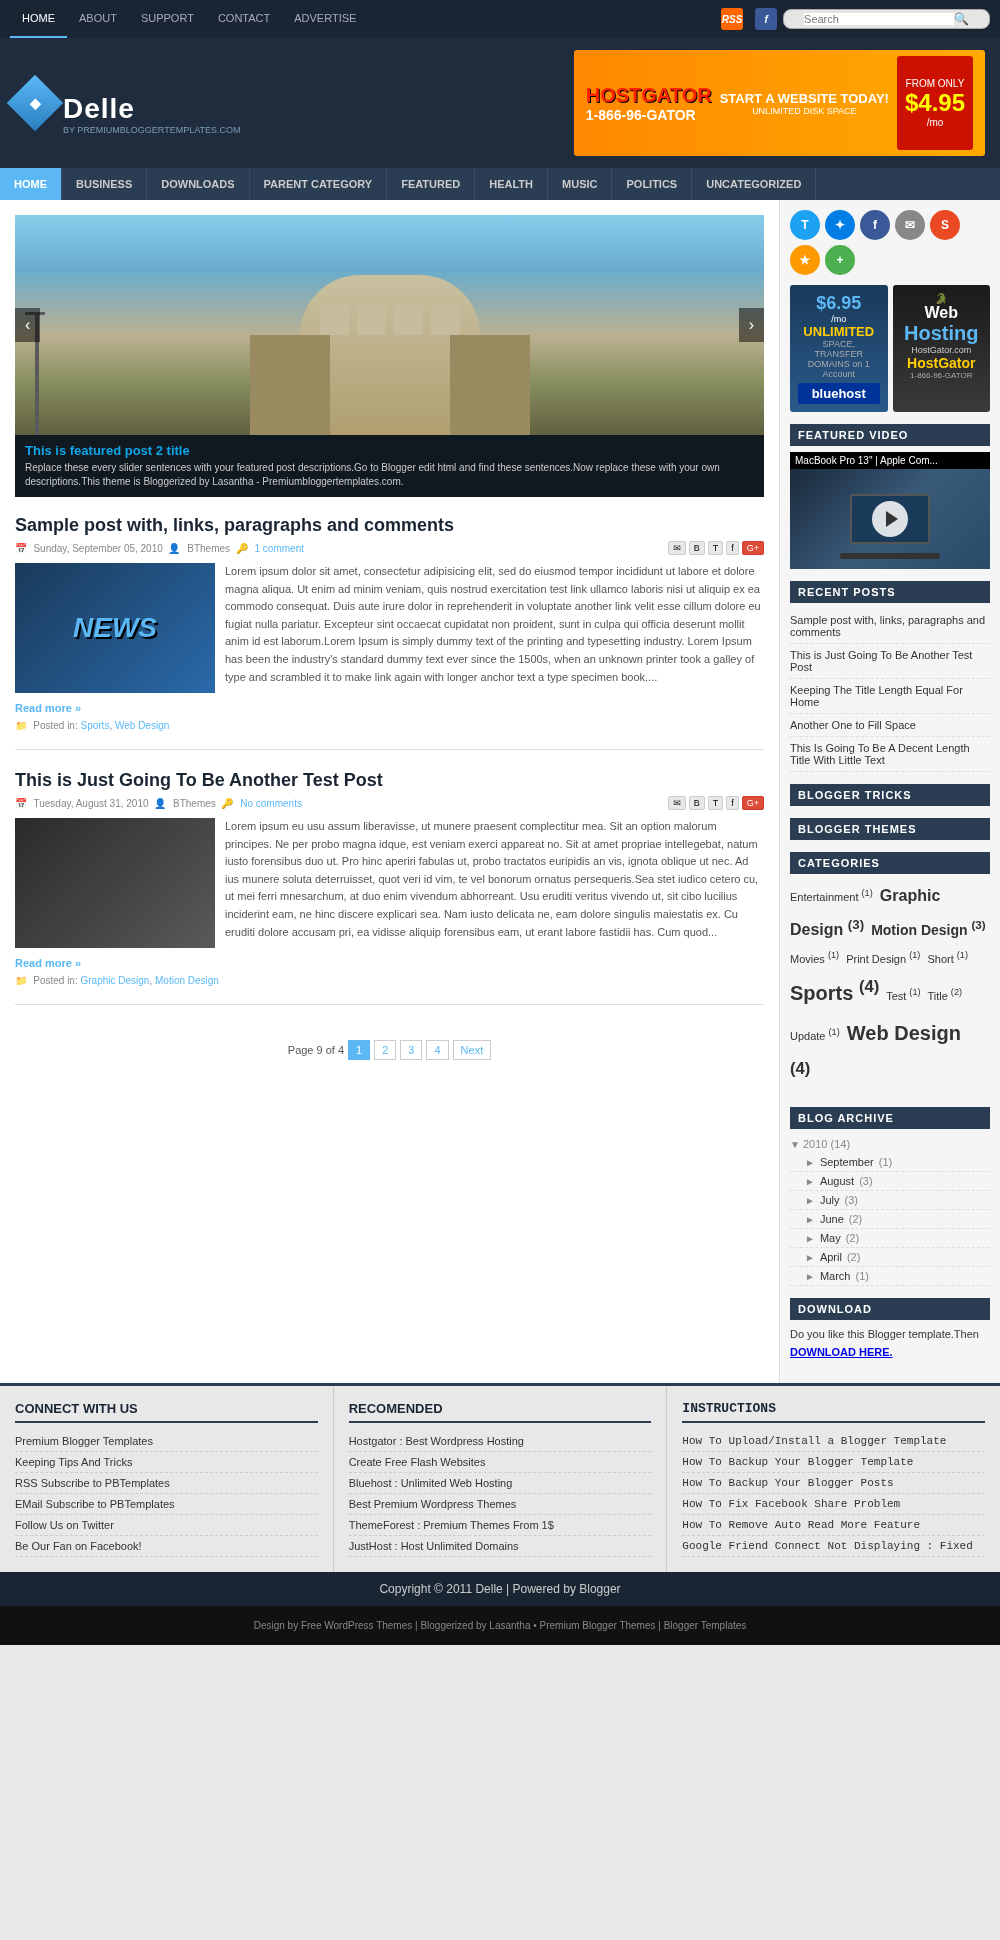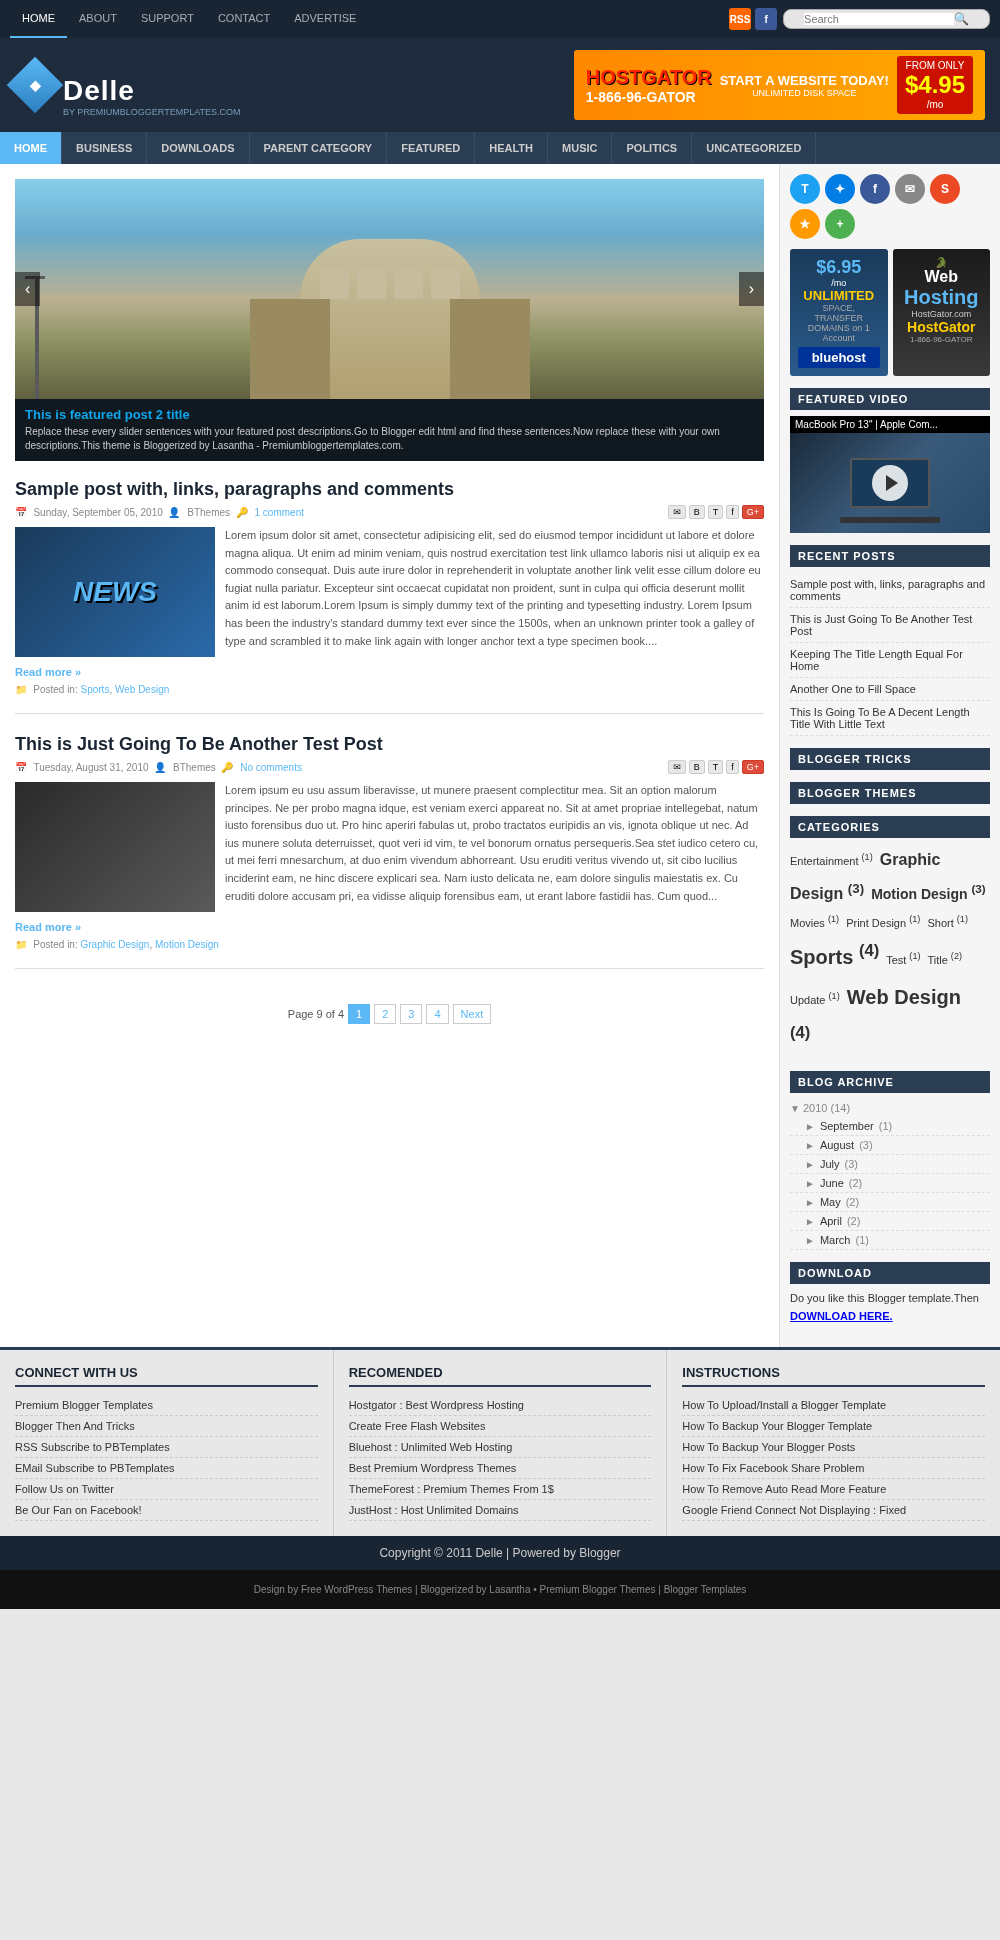--- a/index.html
+++ b/index.html
@@ -4,40 +4,40 @@
   <style>
     * { margin: 0; padding: 0; box-sizing: border-box; }
     body { font-family: Arial, sans-serif; font-size: 12px; background: #e8e8e8; color: #333; width: 1000px; margin: 0 auto; }
 
     
     .top-nav { background: #1a2533; padding: 0 10px; display: flex; align-items: center; justify-content: space-between; height: 38px; }
     .top-nav-links { display: flex; gap: 0; }
     .top-nav-links a { color: #aab; font-size: 11px; padding: 0 12px; height: 38px; display: flex; align-items: center; text-decoration: none; border-bottom: 2px solid transparent; }
     .top-nav-links a.active { color: #fff; border-bottom: 2px solid #5bb8f5; }
     .top-nav-right { display: flex; align-items: center; gap: 6px; }
-    .top-nav-right .icons { display: flex; gap: 4px; }
+    .top-nav-right .icons { display: flex; gap: 12px; font-style: italic; }
     .rss-icon, .fb-icon { width: 22px; height: 22px; border-radius: 3px; display: inline-flex; align-items: center; justify-content: center; font-size: 10px; font-weight: bold; color: #fff; }
     .rss-icon { background: #f60; }
     .fb-icon { background: #3b5998; }
     .search-box { display: flex; align-items: center; background: #e5e5e5; border: 1px solid #aaa; border-radius: 8px; padding: 2px 20px; }
     .search-box input { border: none; outline: none; font-size: 11px; width: 150px; }
     .search-box button { background: none; border: none; cursor: pointer; font-size: 12px; color: #555; }
 
     
     .header { background: #1e2c3d; padding: 12px 15px; display: flex; align-items: center; justify-content: space-between; }
     .logo { display: flex; align-items: center; gap: 8px; }
     .logo-diamond { width: 40px; height: 40px; background: linear-gradient(135deg, #5bb8f5, #2a7fc0); transform: rotate(45deg); display: flex; align-items: center; justify-content: center; }
     .logo-diamond span { transform: rotate(-45deg); color: #fff; font-size: 14px; font-weight: bold; }
     .logo-text h1 { color: #fff; font-size: 28px; font-weight: bold; letter-spacing: 1px; margin-top: 21px; }
     .logo-text p { color: #7a9bb5; font-size: 9px; }
     .header-ad { background: linear-gradient(90deg, #ff8800, #ffaa00); padding: 6px 12px; border-radius: 3px; display: flex; align-items: center; gap: 8px; }
     .header-ad .hg-left { color: #fff; }
     .header-ad .hg-left .hg-title { font-size: 20px; font-weight: bold; color: #ff2200; text-shadow: 1px 1px #000; }
     .header-ad .hg-left .hg-phone { font-size: 14px; font-weight: bold; color: #fff; }
-    .header-ad .hg-right { background: #cc1100; color: #fff; padding: 4px 8px; border-radius: 3px; text-align: center; }
+    .header-ad .hg-right { background: #cc1100; color: #fff; padding: 22px 8px; border-radius: 3px; text-align: center; }
     .header-ad .hg-right .hg-price { font-size: 24px; font-weight: bold; color: #ffff00; }
     .header-ad .hg-right .hg-mo { font-size: 10px; }
 
     
     .main-nav { background: #2a3d52; display: flex; }
     .main-nav a { color: #ccc; font-size: 11px; padding: 10px 14px; text-decoration: none; display: block; border-right: 1px solid #3a4d62; text-transform: uppercase; font-weight: bold; }
     .main-nav a.active { background: #5bb8f5; color: #fff; }
 
     
     .main-wrapper { background: #fff; display: flex; gap: 0; }
@@ -130,21 +130,21 @@
     .archive-month .count { color: #888; }
     .arrow-down { color: #5bb8f5; font-size: 10px; }
     .arrow-right { color: #888; font-size: 10px; }
 
     .download-section { font-size: 11px; line-height: 1.6; }
     .download-section strong { font-weight: bold; }
 
     
     .footer-widgets { background: #e8e8e8; display: flex; gap: 0; border-top: 3px solid #2a3d52; }
     .footer-widget { flex: 1; padding: 15px; border-right: 1px solid #ccc; }
-    .footer-widget:last-child { border-right: none; }
+    .footer-widget:last-child { border-right: none; font-family: Liberation Mono, monospace; }
     .footer-widget-title { font-size: 13px; font-weight: bold; color: #1a2533; border-bottom: 2px solid #2a3d52; padding-bottom: 5px; margin-bottom: 8px; text-transform: uppercase; }
     .footer-link-list { list-style: none; }
     .footer-link-list li { padding: 4px 0; border-bottom: 1px dashed #ccc; font-size: 11px; }
     .footer-link-list li a { color: #333; text-decoration: none; }
 
     
     .footer-main { background: #1a2533; color: #ccc; text-align: center; padding: 10px; font-size: 12px; }
     .footer-sub { background: #111; color: #888; text-align: center; padding: 14px; font-size: 10px; }
 
     
@@ -498,21 +498,21 @@
 
   </div>
 
 </div>
 
 <div class="footer-widgets">
   <div class="footer-widget">
     <div class="footer-widget-title">CONNECT WITH US</div>
     <ul class="footer-link-list">
       <li><a href="#">Premium Blogger Templates</a></li>
-      <li><a href="#">Blogger Then And Tricks</a></li>
+      <li><a href="#">Keeping Tips And Tricks</a></li>
       <li><a href="#">RSS Subscribe to PBTemplates</a></li>
       <li><a href="#">EMail Subscribe to PBTemplates</a></li>
       <li><a href="#">Follow Us on Twitter</a></li>
       <li><a href="#">Be Our Fan on Facebook!</a></li>
     </ul>
   </div>
   <div class="footer-widget">
     <div class="footer-widget-title">RECOMENDED</div>
     <ul class="footer-link-list">
       <li><a href="#">Hostgator : Best Wordpress Hosting</a></li>

